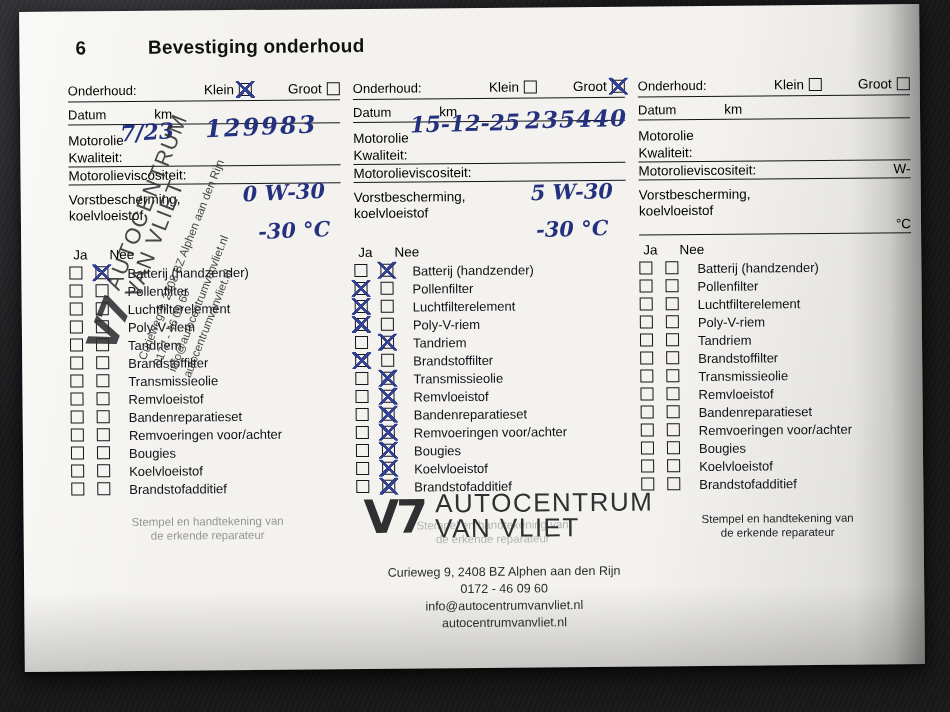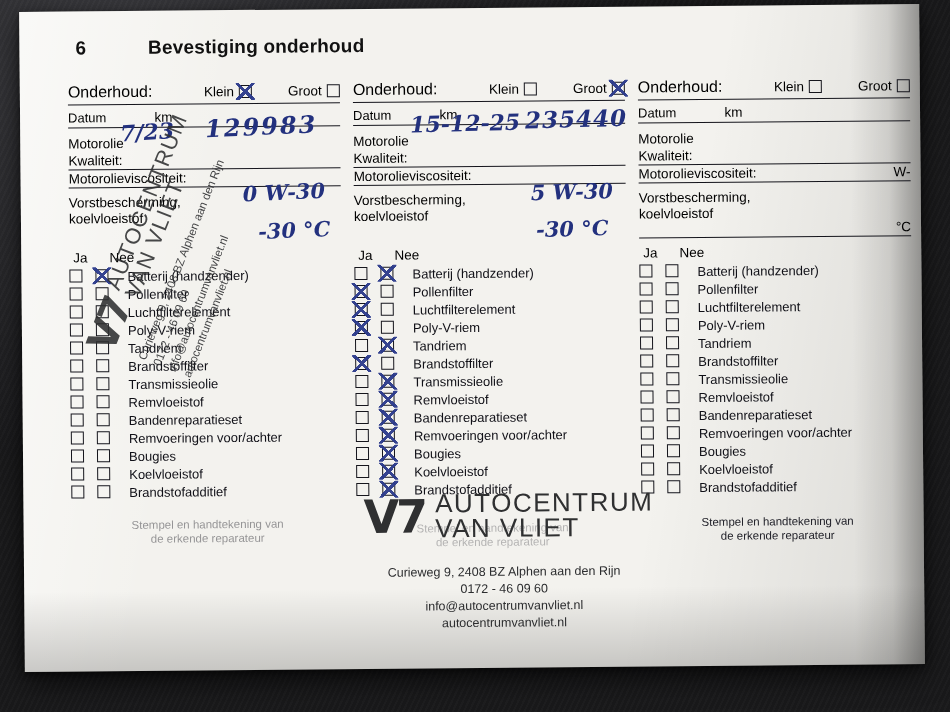--- a/index.html
+++ b/index.html
@@ -55,21 +55,21 @@
 
   
   .cols{position:absolute;left:48px;top:72px;width:820px;height:560px;}
   .col{position:absolute;top:0;width:272px;height:100%;}
   .col.c1{left:0;}
   .col.c2{left:285px;}
   .col.c3{left:570px;}
   .line{border-bottom:1.4px solid #15151c;}
 
   .ond{display:flex;align-items:center;gap:0;padding-bottom:3px;}
-  .ond .lbl{font-size:16px;}
+  .ond .lbl{font-size:13px;}
   .ond .opt{margin-left:auto;display:flex;align-items:center;gap:5px;font-size:13.5px;}
   .ond .opt .sp{width:26px;}
   .box{
     display:inline-block;width:11px;height:11px;border:1.4px solid #15151c;background:transparent;
     position:relative;vertical-align:-1px;
   }
   .box.x:after{
     content:"";position:absolute;left:-4px;top:-3px;width:19px;height:17px;
     background:
       linear-gradient(45deg, transparent 44%, #2b3a8c 44%, #2b3a8c 56%, transparent 56%),

